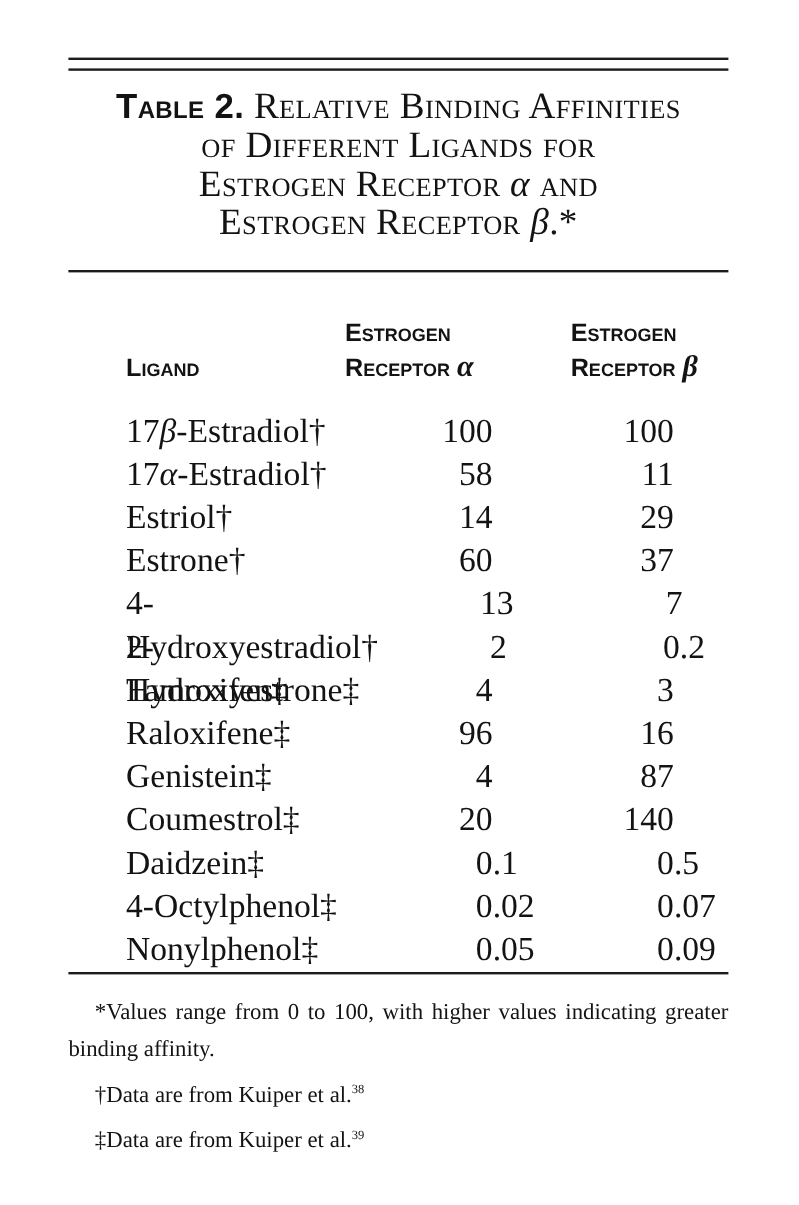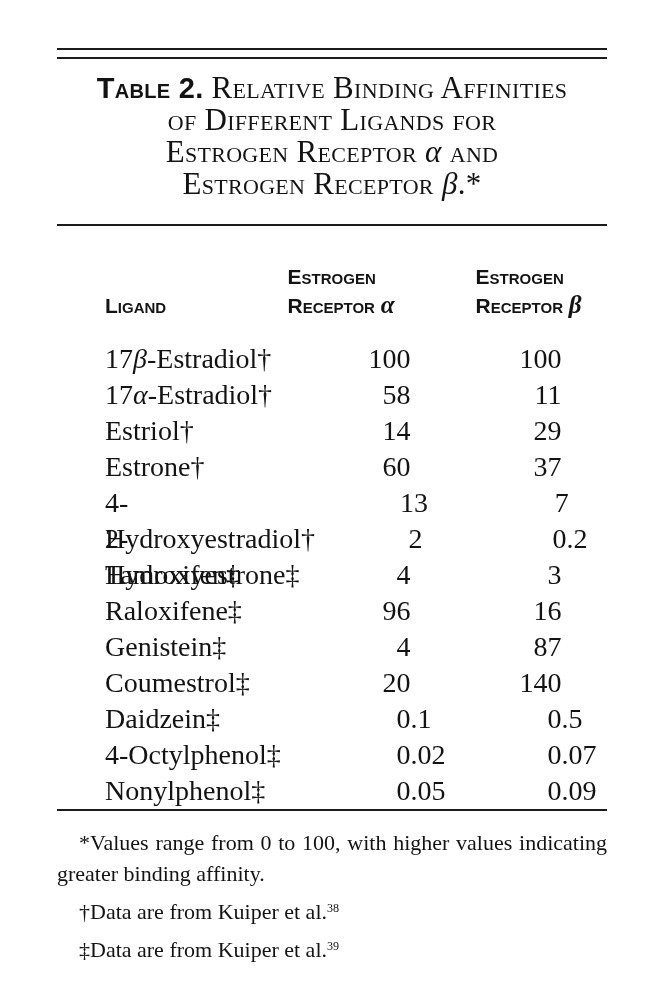--- a/index.html
+++ b/index.html
@@ -56,21 +56,21 @@
   
   .tbody { margin-top: 21px; font-size: 28px; }
   .trow { display: flex; height: 36px; line-height: 36px; }
   .num { display: flex; }
   .num .ip { display: inline-block; text-align: right; white-space: pre; }
   .c2 .ip { width: 123px; }
   .c3 .ip { width: 86px; }
   .num .fp { text-align: left; white-space: pre; }
 
   
-  .footnotes { margin-top: 16px; font-size: 22px; line-height: 31px; }
+  .footnotes { margin-top: 16px; font-size: 19px; line-height: 31px; }
   .fn { margin: 0; text-indent: 22px; }
   .fn.justified { text-align: justify; }
   .fn + .fn { margin-top: 7px; }
   sup { font-size: 0.55em; line-height: 0; vertical-align: 7px; text-align: center; }
 </style>
 </head>
 <body>
 
 <div class="content">
 

